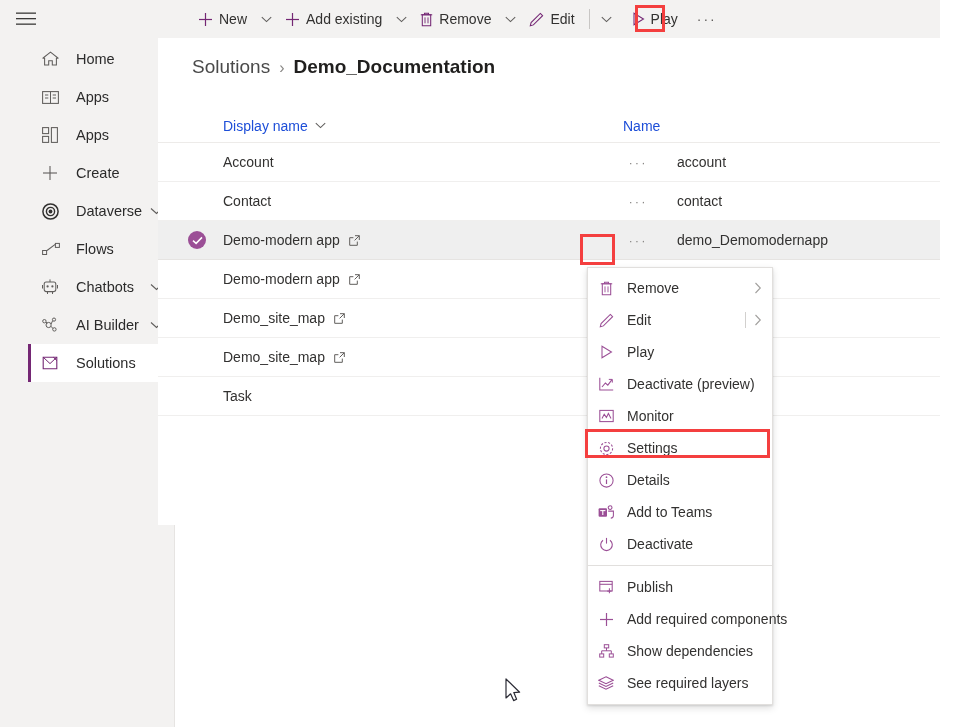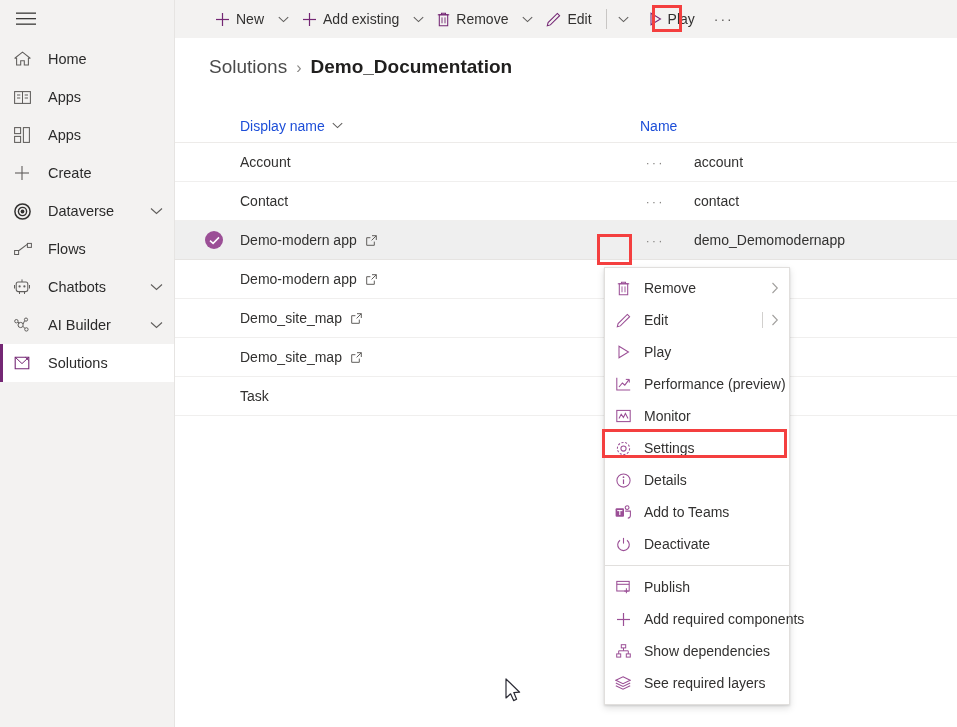--- a/index.html
+++ b/index.html
@@ -25,20 +25,21 @@
   .hamburger svg { display:block; }
   .nav-list { margin-top: 2px; }
   .nav-item {
     position: relative;
     height: 38px;
     display: flex; align-items: center;
     padding-left: 14px; padding-right: 10px;
     cursor: pointer;
     color: #323130;
     font-size: 14px;
+    margin-left: 28px;
   }
   .nav-item .nav-ico {
     width: 22px; height: 20px; flex: 0 0 22px;
     display: flex; align-items: center; justify-content: flex-start;
     color: #605e5c;
   }
   .nav-item .nav-label {
     flex: 1 1 auto;
     margin-left: 12px;
     font-size: 14.5px;
@@ -50,21 +51,21 @@
     background: #ffffff;
   }
   .nav-item.active::before {
     content: ""; position: absolute; left: 0; top: 0; bottom: 0;
     width: 3px; background: #742774;
   }
   .nav-item.active .nav-ico { color: #742774; }
 
   
   #main {
-    position: absolute; left: 175px; top: 0;
+    position: absolute; left: 158px; top: 0;
     width: 782px; height: 525px;
     background: #ffffff;
   }
 
   
   #commandbar {
     position: relative;
     height: 38px;
     background: #f3f2f1;
     display: flex; align-items: center;
@@ -577,21 +578,21 @@
 
 
       <div class="mi">
         <span class="mi-ico">
           <svg width="15" height="14" viewBox="0 0 15 14">
               <polyline points="0.8,0.8 0.8,13 14.2,13" fill="none" stroke="#9b4f96" stroke-width="1.05"></polyline>
               <polyline points="3,10 6.4,6 8.8,8.2 13,2.6" fill="none" stroke="#9b4f96" stroke-width="1.1"></polyline>
               <polyline points="9.8,2.4 13.3,2.4 13.3,5.6" fill="none" stroke="#9b4f96" stroke-width="1"></polyline>
             </svg>
         </span>
-        <span class="mi-label">Performance (preview)</span>
+        <span class="mi-label">Deactivate (preview)</span>
       </div>
 
       <div class="mi">
         <span class="mi-ico">
           <svg width="15" height="14" viewBox="0 0 15 14">
               <rect x="0.8" y="1.4" width="13.4" height="11.2" fill="none" stroke="#9b4f96" stroke-width="1.05"></rect>
               <polyline points="3,9.4 5.2,5.2 7.4,8.4 9.4,4.4 12,9.4" fill="none" stroke="#9b4f96" stroke-width="1.05"></polyline>
             </svg>
         </span>
         <span class="mi-label">Monitor</span>

